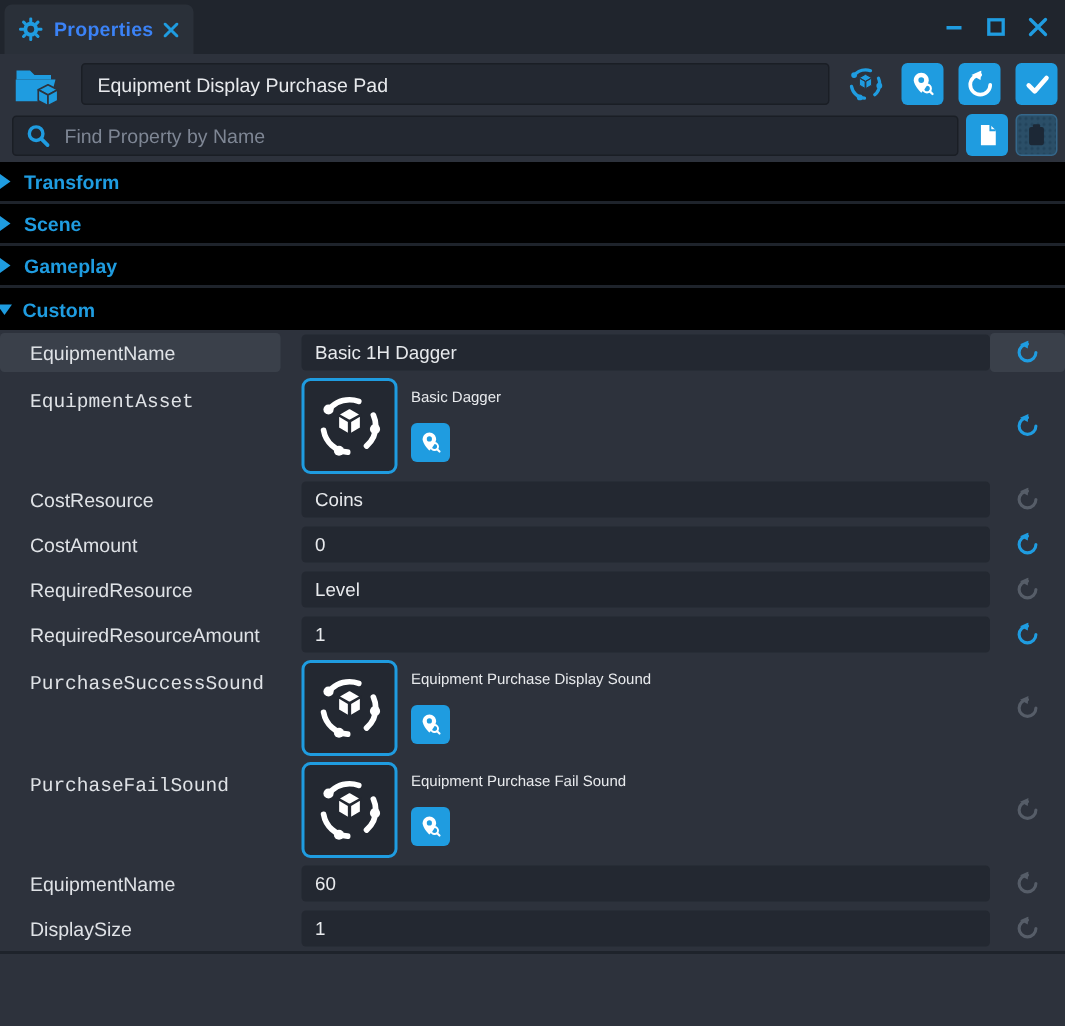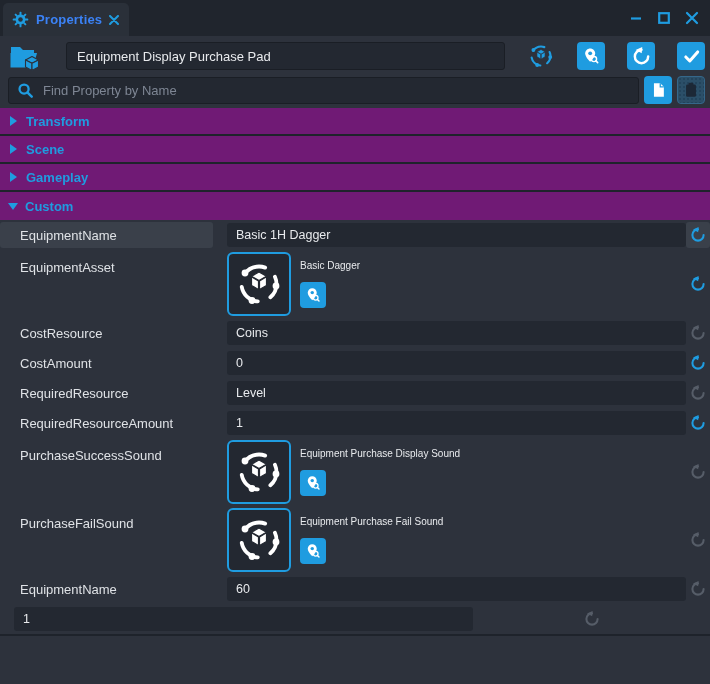--- a/index.html
+++ b/index.html
@@ -11,51 +11,51 @@
   }
   
   .titlebar{height:36px;background:#20252d;display:flex;align-items:flex-end;}
   .tab{height:33px;margin-left:3px;background:#2a3039;border-radius:5px 5px 0 0;
        display:flex;align-items:center;gap:7px;padding:0 10px 0 9px;cursor:default;}
   .tab-label{color:#3b82f6;font-weight:bold;font-size:13px;letter-spacing:.2px;}
   .win-controls{margin-left:auto;display:flex;align-items:center;gap:12px;
                 padding-right:10px;height:36px;}
   .win-btn{display:flex;align-items:center;justify-content:center;width:16px;height:16px;cursor:pointer;}
   
-  .name-row{display:flex;align-items:center;height:40px;padding:0 5px 0 8px;gap:22px;}
+  .name-row{display:flex;align-items:center;height:40px;padding:0 5px 0 8px;gap:10px;}
   .name-input{flex:1;height:28px;background:#232831;border:1px solid #1a1e25;border-radius:3px;
               color:#e8eaed;font-size:13px;padding:0 10px;outline:none;min-width:0;
               font-family:"Liberation Sans",sans-serif;}
   .icon-box{display:flex;align-items:center;justify-content:center;flex:none;}
   .btn{width:28px;height:28px;border-radius:4px;background:#1f9ce0;border:none;padding:0;
        display:flex;align-items:center;justify-content:center;cursor:pointer;flex:none;}
   
   .search-row{display:flex;align-items:center;height:32px;padding:0 5px 4px 8px;gap:5px;}
   .search-box{flex:1;height:27px;background:#232831;border:1px solid #1a1e25;border-radius:3px;
               display:flex;align-items:center;padding:0 8px;gap:7px;min-width:0;}
   .search-input{flex:1;background:transparent;border:none;color:#d946ef;font-size:13px;outline:none;
                 min-width:0;font-family:"Liberation Sans",sans-serif;}
   .search-input::placeholder{color:#7e8694;}
   .btn-paste{background:#2b4f68;background-image:radial-gradient(#23445c 1px,transparent 1.1px);
              background-size:4px 4px;border:1px solid #35678a;}
   
   .section-row{height:28px;border-bottom:2px solid #1e232b;display:flex;align-items:center;
-               padding-left:10px;gap:9px;cursor:pointer;background:#701a75;}
+               gap:9px;cursor:pointer;background:#000000;}
   .tri-right{width:0;height:0;border-left:7px solid #1f9ce0;border-top:5px solid transparent;
              border-bottom:5px solid transparent;}
   .tri-down{width:0;height:0;border-top:7px solid #1f9ce0;border-left:5px solid transparent;
             border-right:5px solid transparent;}
   .section-label{color:#1f9ce0;font-size:13px;font-weight:bold;}
   
   .prop-row{display:flex;align-items:center;}
   .prop-row.text{height:30px;}
   .prop-row.asset{height:68px;}
-  .prop-label{width:213px;flex:none;height:26px;display:flex;align-items:center;
+  .prop-label{width:187px;flex:none;height:26px;display:flex;align-items:center;
               color:#dfe2e6;font-size:13px;padding-left:20px;border-radius:3px;}
-  .prop-row.asset .prop-label{align-self:flex-start;margin-top:4px;}
+  .prop-row.asset .prop-label{align-self:flex-start;margin-top:4px;font-family:Liberation Mono, monospace;}
   .row-hl .prop-label{background:#3a404a;}
   .prop-gap{width:14px;flex:none;}
   .prop-value{width:459px;flex:none;display:flex;align-items:flex-end;}
   .text-input{width:100%;height:24px;background:#232831;border:none;border-radius:3px;
               color:#e8eaed;font-size:12.5px;padding:0 9px;outline:none;
               font-family:"Liberation Sans",sans-serif;}
   .reset-cell{flex:1;height:26px;display:flex;align-items:center;justify-content:center;}
   .row-hl .reset-cell{background:#3a404a;border-radius:3px;}
   .reset-btn{background:none;border:none;padding:0;cursor:pointer;display:flex;}
   
@@ -415,20 +415,21 @@
         <button class="reset-btn">
           <svg width="16" height="16" viewBox="0 0 20 20">
             <path d="M10 3 A7 7 0 1 0 17 10" fill="none" stroke="#565d68" stroke-width="2.6" stroke-linecap="round"></path>
             <path d="M10.8 0 L3.8 3.1 L10.2 6.6 Z" fill="#565d68"></path>
           </svg>
         </button>
       </div>
     </div>
 
     <div class="prop-row text">
+      <div class="prop-label">DisplaySize</div>
       <div class="prop-gap"></div>
       <div class="prop-value">
         <input class="text-input" type="text" value="1" style="">
       </div>
       <div class="reset-cell">
         <button class="reset-btn">
           <svg width="16" height="16" viewBox="0 0 20 20">
             <path d="M10 3 A7 7 0 1 0 17 10" fill="none" stroke="#565d68" stroke-width="2.6" stroke-linecap="round"></path>
             <path d="M10.8 0 L3.8 3.1 L10.2 6.6 Z" fill="#565d68"></path>
           </svg>

